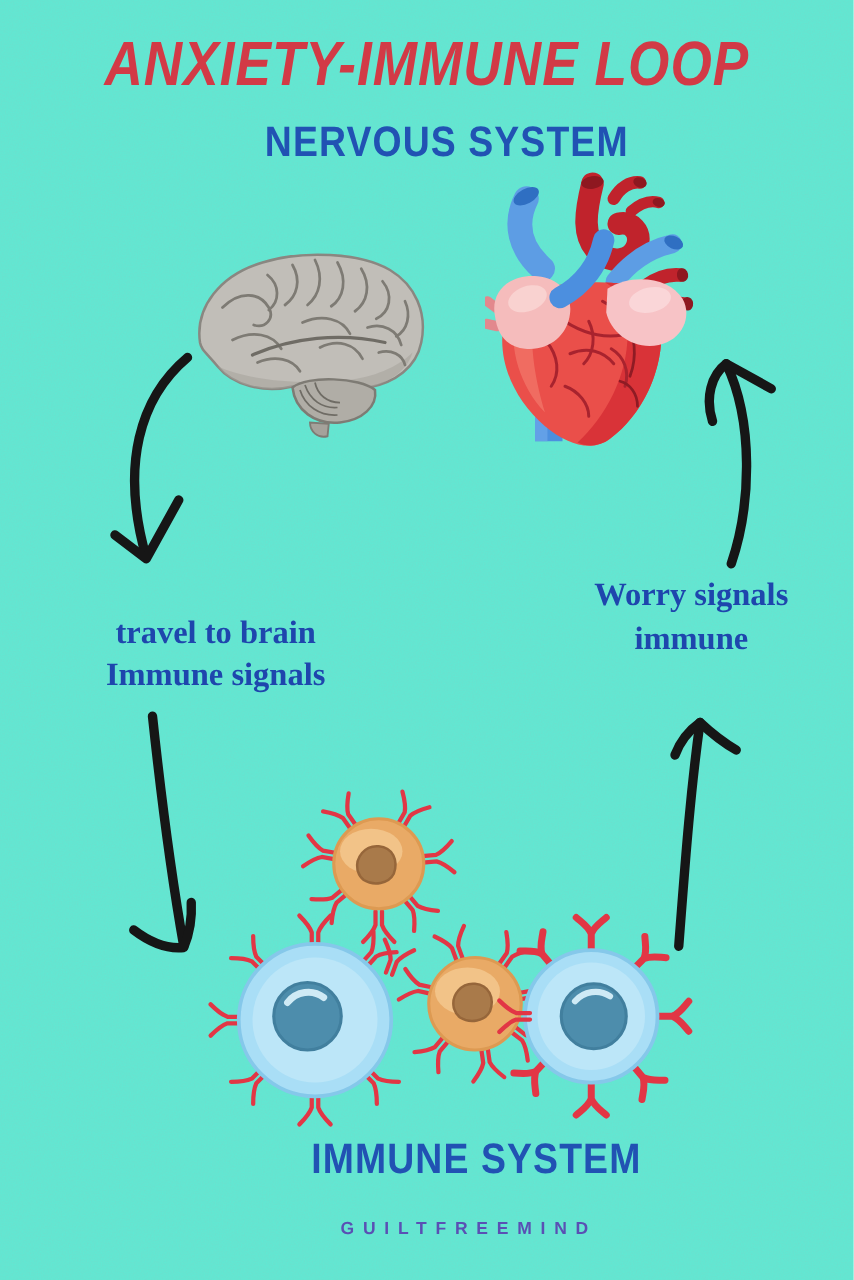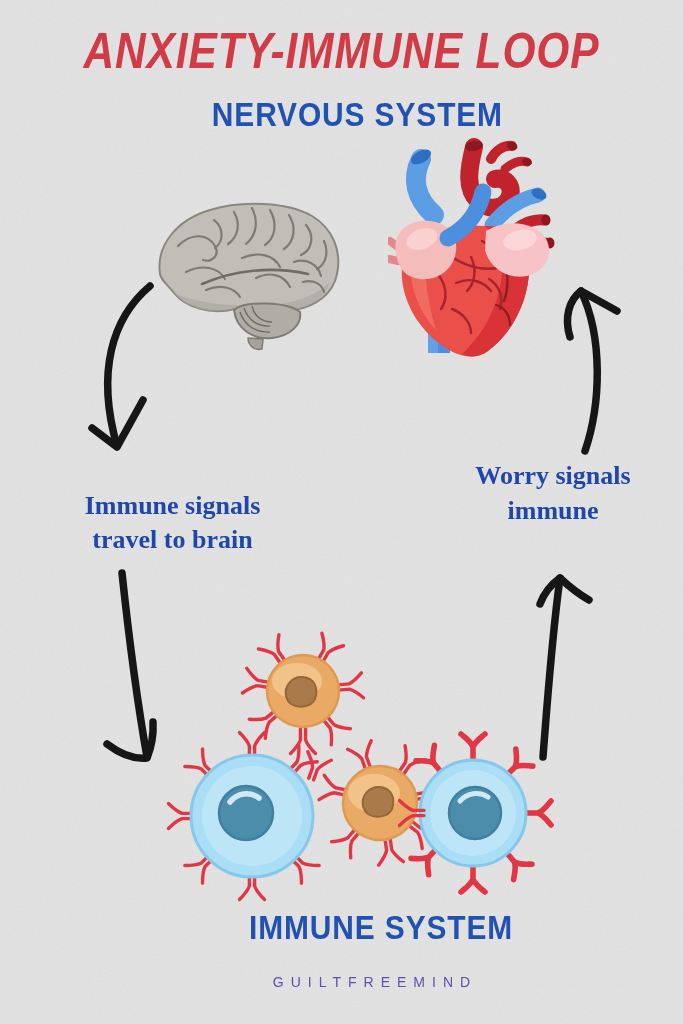--- a/index.html
+++ b/index.html
@@ -1,18 +1,18 @@
 <!DOCTYPE html>
 <html><head>
 <meta charset="utf-8">
 <style>
   html,body { margin:0; padding:0; background:#ffffff; }
   .canvas {
     position:relative; width:683px; height:1024px; overflow:hidden;
-    background:#e5e5e5;
+    background:#5eead4;
     font-family:"Liberation Sans", sans-serif;
   }
   .noise-layer { position:absolute; inset:0; z-index:0; }
   .layer { position:absolute; z-index:1; }
 
   .heading { position:absolute; z-index:3; text-align:center; }
   .squish { display:inline-block; transform:scaleX(0.85); transform-origin:center; white-space:nowrap; }
 
   .title { top:22px; left:0; width:683px; }
   .title .squish {
@@ -29,21 +29,21 @@
   .note {
     position:absolute; z-index:3; text-align:center;
     font-family:"Liberation Serif", serif; font-weight:700; color:#1e46ad;
   }
   .note-left  { top:489px; left:30px;  width:285px; font-size:26px; line-height:34px; }
   .note-right { top:458px; left:425px; width:256px; font-size:26px; line-height:35px; }
 
   .watermark {
     position:absolute; z-index:3; top:974px; left:375px;
     transform:translateX(-50%); white-space:nowrap;
-    font-size:14px; letter-spacing:7px; color:#5a50b4; font-weight:400;
+    font-size:14px; letter-spacing:7px; color:#5a50b4; font-weight:700;
   }
 
   .brain-wrap { left:148px; top:194px; width:198px; height:160px; }
   .heart-wrap { left:388px; top:135px; width:172px; height:230px; }
   .cells-wrap { left:150px; top:628px; width:420px; height:285px; }
   .arrows-wrap { left:0; top:0; width:683px; height:1024px; z-index:2; pointer-events:none; }
 
   svg { display:block; width:100%; height:100%; }
   .arrow { stroke:#161616; stroke-width:7.5; fill:none; stroke-linecap:round; stroke-linejoin:round; }
 </style>
@@ -153,22 +153,22 @@
       </g>
       <g>
         <path d="M98,96 C118,83 148,87 158,104 C166,118 158,137 139,141 C119,145 101,132 97,115 Z" fill="#f7c3c6"></path>
         <ellipse cx="132" cy="105" rx="17" ry="10" transform="rotate(-12 132 105)" fill="#fad6d8"></ellipse>
       </g>
       <path d="M95,57 C91,76 79,93 60,103" fill="none" stroke="#4c8fdf" stroke-width="17" stroke-linecap="round"></path>
     </svg>
   </div>
 
   <div class="note note-left">
+    <div>travel to brain</div>
     <div>Immune signals</div>
-    <div>travel to brain</div>
   </div>
 
   <div class="note note-right">
     <div>Worry signals</div>
     <div>immune</div>
   </div>
 
   <div class="layer cells-wrap">
     <svg viewBox="0 0 420 285">
       <defs>

